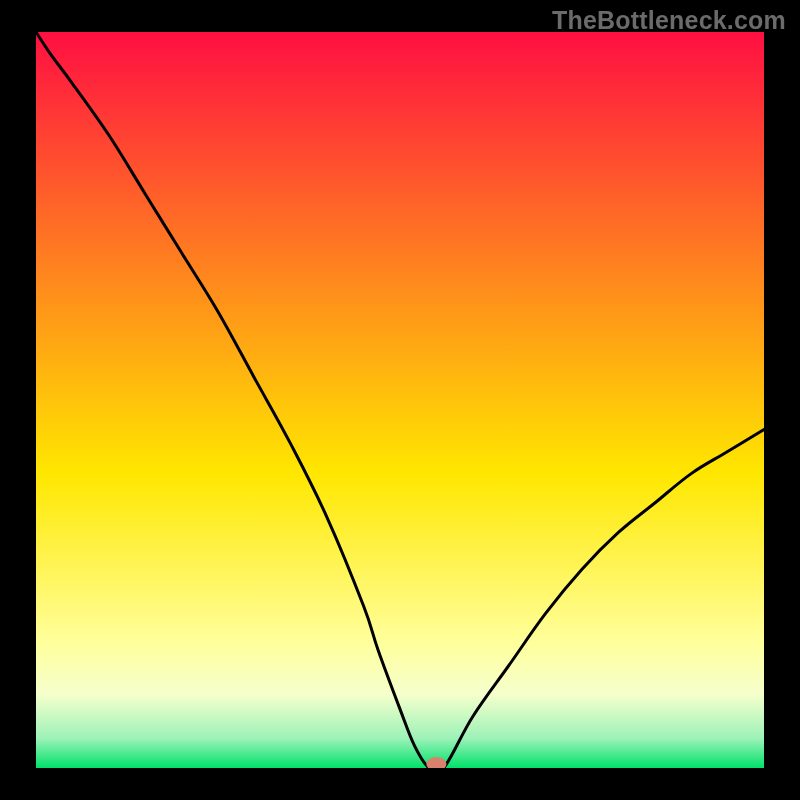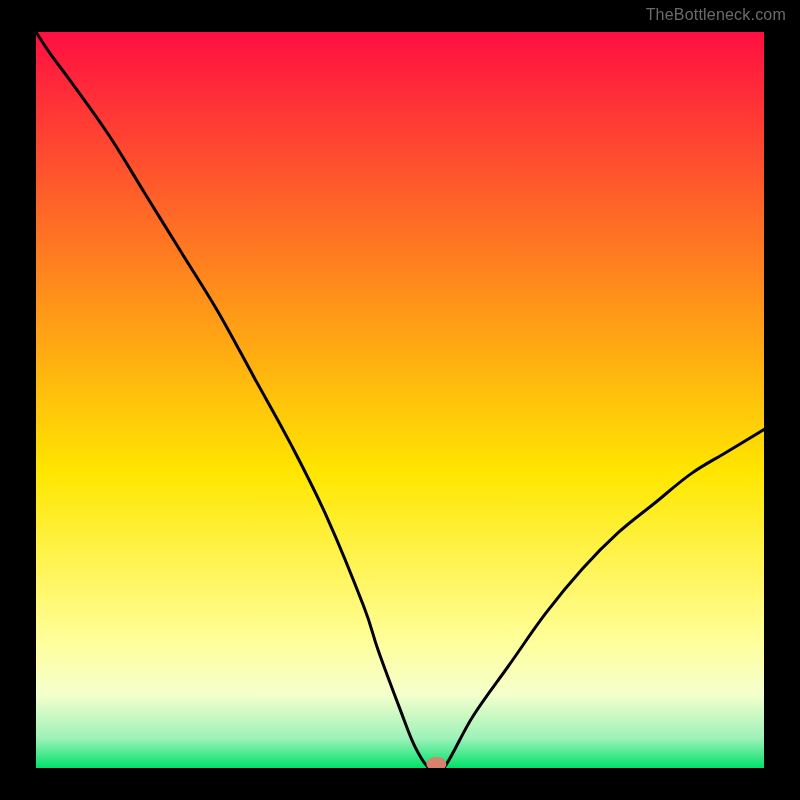--- a/index.html
+++ b/index.html
@@ -15,22 +15,22 @@
     position: relative;
     width: 800px;
     height: 800px;
     background: #000;
   }
   .watermark {
     position: absolute;
     top: 6px;
     right: 14px;
     color: #6b6b6b;
-    font-size: 16px;
-    font-weight: 400;
+    font-size: 25px;
+    font-weight: 700;
     letter-spacing: 0.2px;
     user-select: none;
   }
   .plot {
     position: absolute;
     left: 36px;
     top: 32px;
     width: 728px;
     height: 736px;
   }

